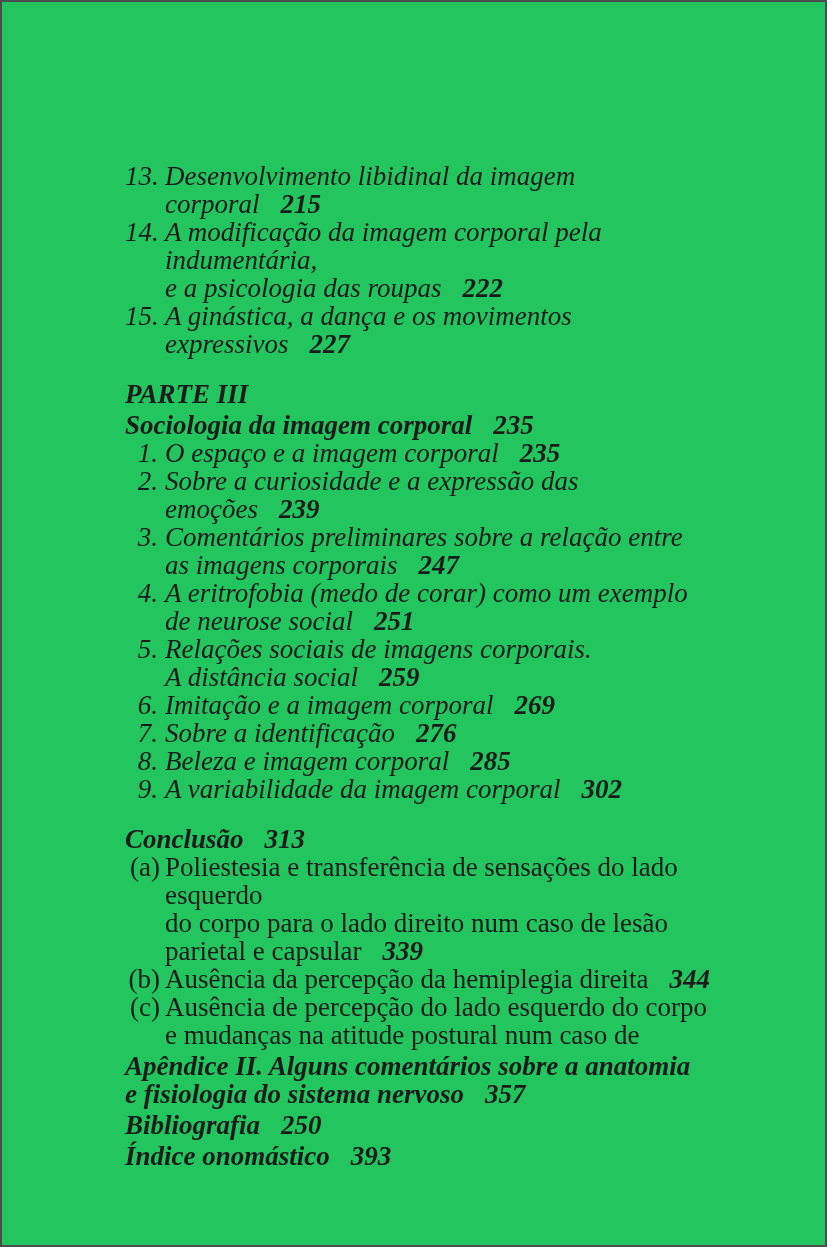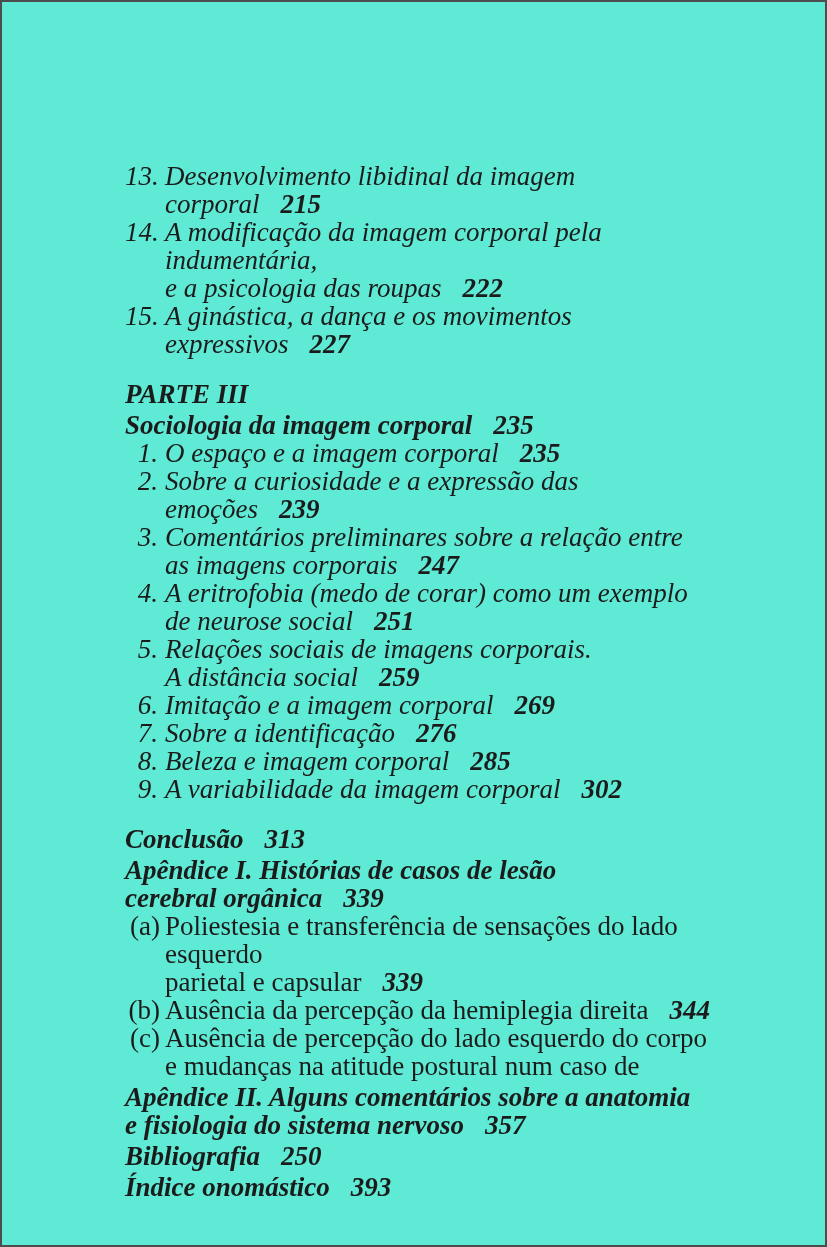--- a/index.html
+++ b/index.html
@@ -6,21 +6,21 @@
     margin: 0;
     padding: 0;
     background: #ffffff;
     font-family: "Liberation Serif", serif;
   }
   .page {
     position: relative;
     width: 827px;
     height: 1247px;
     box-sizing: border-box;
-    background: #5eead4;
+    background: #22c55e;
     border: 2px solid #4d4d4d;
     overflow: hidden;
   }
   .toc {
     position: absolute;
     left: 123px;
     top: 160px;
     width: 600px;
     font-size: 27px;
     line-height: 28px;
@@ -112,26 +112,23 @@
       <div class="entry numbered">
         <div class="line"><span class="marker">8.</span><span class="text">Beleza e imagem corporal</span><span class="pagenum">285</span></div>
       </div>
       <div class="entry numbered">
         <div class="line"><span class="marker">9.</span><span class="text">A variabilidade da imagem corporal</span><span class="pagenum">302</span></div>
       </div>
       <div class="gap"></div>
       <div class="entry header">
         <div class="line"><span class="text">Conclusão</span><span class="pagenum">313</span></div>
       </div>
-      <div class="entry header">
-        <div class="line"><span class="text">Apêndice I. Histórias de casos de lesão</span></div>
-        <div class="line"><span class="text">cerebral orgânica</span><span class="pagenum">339</span></div>
-      </div>
       <div class="entry lettered">
         <div class="line"><span class="marker">(a)</span><span class="text">Poliestesia e transferência de sensações do lado esquerdo</span></div>
+        <div class="line"><span class="text">do corpo para o lado direito num caso de lesão</span></div>
         <div class="line"><span class="text">parietal e capsular</span><span class="pagenum">339</span></div>
       </div>
       <div class="entry lettered">
         <div class="line"><span class="marker">(b)</span><span class="text">Ausência da percepção da hemiplegia direita</span><span class="pagenum">344</span></div>
       </div>
       <div class="entry lettered">
         <div class="line"><span class="marker">(c)</span><span class="text">Ausência de percepção do lado esquerdo do corpo</span></div>
         <div class="line"><span class="text">e mudanças na atitude postural num caso de</span></div>
       </div>
       <div class="entry header">

